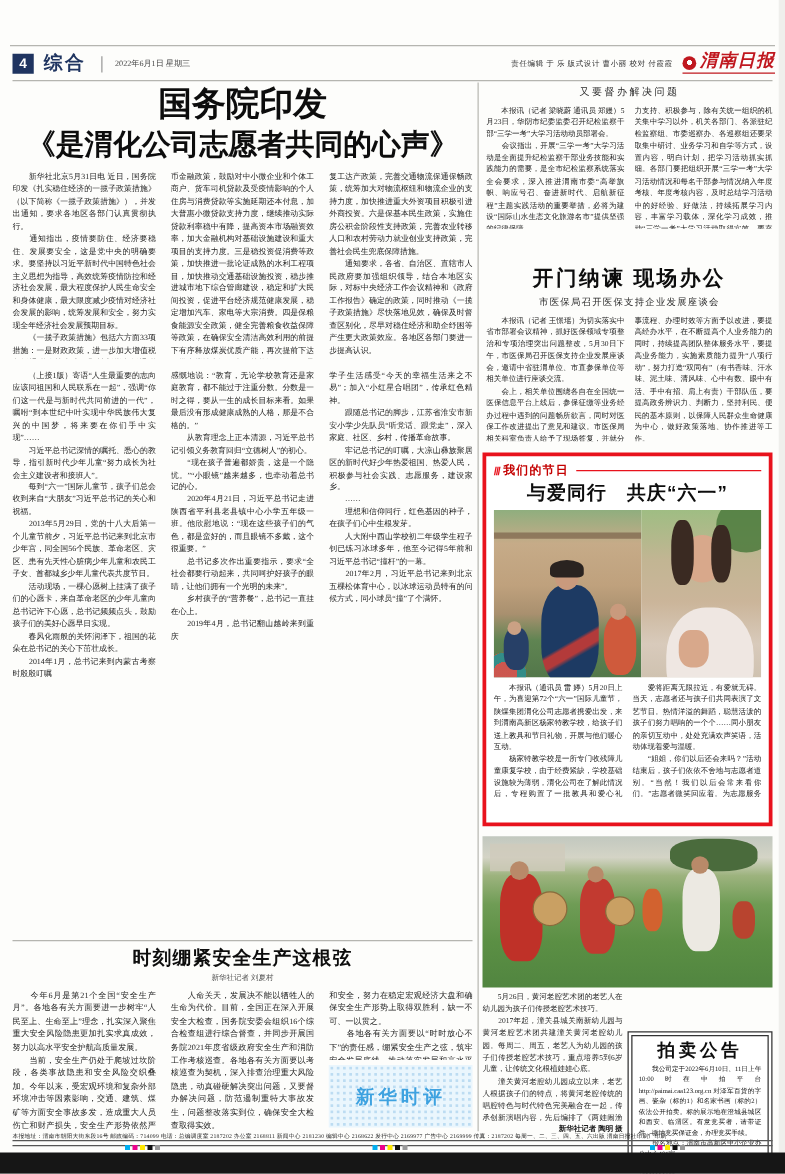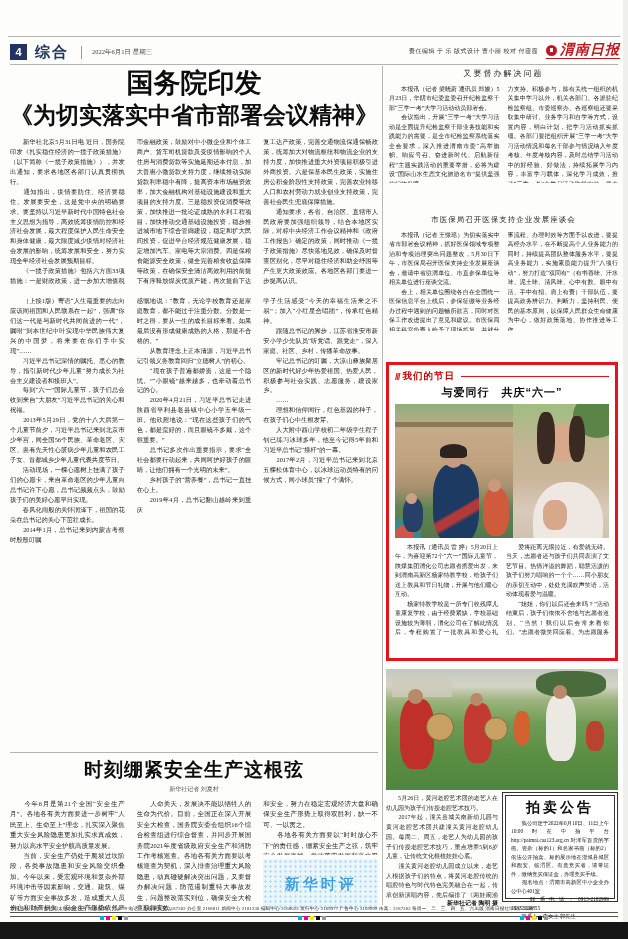--- a/index.html
+++ b/index.html
@@ -45,34 +45,34 @@
   .r-cols{display:flex;gap:8px;margin-top:6px;}
   .r-cols>div{flex:1;}
   .r-cols .col-text{font-size:6px;}
   
   #festival{position:absolute;left:386px;top:362px;width:232px;height:299px;box-sizing:border-box;
             border:3px solid #e8121c;background:#fff;padding:5px 6px;}
   .tag-row{display:flex;align-items:center;}
   .tag-slash{color:#e8121c;font:bold 9px "Liberation Sans",sans-serif;letter-spacing:-1px;margin-right:3px;}
   .tag-txt{color:#c40000;font:bold 9.5px "Liberation Sans",sans-serif;letter-spacing:1px;}
   .tag-line{flex:1;height:1px;background:#e8121c;margin-left:6px;}
-  #festival .f-title{font-size:11px;margin-top:2px;letter-spacing:1px;}
+  #festival .f-title{font-size:15px;margin-top:2px;letter-spacing:1px;}
   #f-photo{display:flex;height:134px;margin-top:4px;overflow:hidden;}
   .ph{position:relative;overflow:hidden;}
   .blob{position:absolute;border-radius:50%;}
   
   #ph-left{width:55%;background:linear-gradient(180deg,#8fae7e 0%,#c6ab88 20%,#bfa17d 45%,#a9906f 62%,#5f8452 78%,#53774a 100%);}
   #ph-right{width:45%;background:linear-gradient(180deg,#9fbd83 0%,#c2b593 30%,#cbb59a 55%,#d8cabb 80%,#cfc2b0 100%);}
   #laoqiang-photo{position:absolute;left:386px;top:669px;width:232px;height:121px;overflow:hidden;
      background:linear-gradient(180deg,#c2c8bf 0%,#d4d4c6 14%,#9db37e 26%,#6f9c55 45%,#5b8f44 70%,#518540 100%);}
   #caption{position:absolute;left:386px;top:794px;width:112px;height:112px;}
   #caption .col-text{font-size:6px;line-height:1.62;color:#262626;}
   .credit{font-weight:bold;}
   
-  #auction{position:absolute;left:502px;top:792px;width:116px;height:110px;box-sizing:border-box;
+  #auction{position:absolute;left:502px;top:825px;width:116px;height:110px;box-sizing:border-box;
            border:4px double #333;padding:3px 5px;background:#fff;}
   #auction .a-title{font-size:14px;letter-spacing:3px;text-align:center;}
   #auction .a-body{font-size:5.3px;line-height:1.6;text-align:justify;white-space:pre-line;margin-top:2px;color:#111;}
   #auction .a-sign{font-size:5.6px;font-weight:bold;text-align:right;line-height:1.6;margin-top:2px;}
   
   #footer-text{position:absolute;left:10px;top:906px;width:608px;font-size:4.6px;color:#222;
                white-space:nowrap;overflow:hidden;letter-spacing:.2px;}
   #footer-dbl{position:absolute;left:10px;top:912px;width:608px;height:3px;
               border-top:1px solid #555;border-bottom:1px solid #555;}
   .dots{position:absolute;top:916px;height:4px;display:flex;gap:2px;}
@@ -98,21 +98,21 @@
       <span class="masthead">
         <span class="seal"></span>
         <span class="mast-txt">渭南日报</span>
       </span>
     </span>
   </div>
   <div class="rule" style="top:64px;left:10px;width:608px;"></div>
 
   <div id="lead-title">
     <div class="h-sans center" style="font-size:27px;line-height:1.2;">国务院印发</div>
-    <div class="h-sans center" style="font-size:23px;line-height:1.25;margin-top:2px;">《为切实落实中省市部署会议精神》</div>
+    <div class="h-sans center" style="font-size:23px;line-height:1.25;margin-top:2px;">《是渭化公司志愿者共同的心声》</div>
   </div>
   <div id="lead-cols" class="cols">
     <div class="col-text">　　新华社北京5月31日电 近日，国务院印发《扎实稳住经济的一揽子政策措施》（以下简称《一揽子政策措施》），并发出通知，要求各地区各部门认真贯彻执行。
 　　通知指出，疫情要防住、经济要稳住、发展要安全，这是党中央的明确要求。要坚持以习近平新时代中国特色社会主义思想为指导，高效统筹疫情防控和经济社会发展，最大程度保护人民生命安全和身体健康，最大限度减少疫情对经济社会发展的影响，统筹发展和安全，努力实现全年经济社会发展预期目标。
 　　《一揽子政策措施》包括六方面33项措施：一是财政政策，进一步加大增值税留抵退税政策力度，预计新增留抵退税1420亿元，加快财政支出进度，加快地方政府专项债券发行使用并扩大支持范围，今年新增政府性融资担保和担保合作业务规模1万亿元以上，加大稳岗支持和政府采购支持中小企业力度，扩大实施社保费缓缴政策。二是货</div>
     <div class="col-text">币金融政策，鼓励对中小微企业和个体工商户、货车司机贷款及受疫情影响的个人住房与消费贷款等实施延期还本付息，加大普惠小微贷款支持力度，继续推动实际贷款利率稳中有降，提高资本市场融资效率，加大金融机构对基础设施建设和重大项目的支持力度。三是稳投资促消费等政策，加快推进一批论证成熟的水利工程项目，加快推动交通基础设施投资，稳步推进城市地下综合管廊建设，稳定和扩大民间投资，促进平台经济规范健康发展，稳定增加汽车、家电等大宗消费。四是保粮食能源安全政策，健全完善粮食收益保障等政策，在确保安全清洁高效利用的前提下有序释放煤炭优质产能，再次提前下达一批支撑性电源、电网等能源项目。五是保产业链供应链稳定政策，降低市场主体用能成本，推动阶段性减免房屋租金，加大对民航等行业企业纾困支持，优化企业</div>
     <div class="col-text">复工达产政策，完善交通物流保通保畅政策，统筹加大对物流枢纽和物流企业的支持力度，加快推进重大外资项目积极引进外商投资。六是保基本民生政策，实施住房公积金阶段性支持政策，完善农业转移人口和农村劳动力就业创业支持政策，完善社会民生兜底保障措施。
 　　通知要求，各省、自治区、直辖市人民政府要加强组织领导，结合本地区实际，对标中央经济工作会议精神和《政府工作报告》确定的政策，同时推动《一揽子政策措施》尽快落地见效，确保及时督查区别化，尽早对稳住经济和助企纾困等产生更大政策效应。各地区各部门要进一步提高认识。</div>
   </div>
 
@@ -136,21 +136,21 @@
 　　牢记总书记的叮嘱，大凉山彝族聚居区的新时代好少年热爱祖国、热爱人民，积极参与社会实践、志愿服务，建设家乡。
 　　……
 　　理想和信仰同行，红色基因的种子，在孩子们心中生根发芽。
 　　人大附中西山学校初二年级学生程子钊已练习冰球多年，他至今记得5年前和习近平总书记“撞杆”的一幕。
 　　2017年2月，习近平总书记来到北京五棵松体育中心，以冰球运动员特有的问候方式，同小球员“撞”了个满怀。</div>
   </div>
 
   <div class="rule" style="top:752px;left:10px;width:368px;"></div>
 
   <div id="safety">
-    <div class="h-sans center" style="font-size:19px;letter-spacing:1px;">时刻绷紧安全生产这根弦</div>
+    <div class="h-sans center" style="font-size:15px;letter-spacing:1px;">时刻绷紧安全生产这根弦</div>
     <div class="center" style="font-size:6px;color:#555;margin-top:2px;">新华社记者 刘夏村</div>
     <div class="cols" style="margin-top:5px;height:112px;">
       <div class="col-text kai">　　今年6月是第21个全国“安全生产月”。各地各有关方面要进一步树牢“人民至上、生命至上”理念，扎实深入聚焦重大安全风险隐患更加扎实求真成效，努力以高水平安全护航高质量发展。
 　　当前，安全生产仍处于爬坡过坎阶段，各类事故隐患和安全风险交织叠加。今年以来，受宏观环境和复杂外部环境冲击等因素影响，交通、建筑、煤矿等方面安全事故多发，造成重大人员伤亡和财产损失，安全生产形势依然严峻复杂，千万不可掉以轻心。</div>
       <div class="col-text kai">　　人命关天，发展决不能以牺牲人的生命为代价。目前，全国正在深入开展安全大检查，国务院安委会组织16个综合检查组进行综合督查，并同步开展国务院2021年度省级政府安全生产和消防工作考核巡查。各地各有关方面要以考核巡查为契机，深入排查治理重大风险隐患，动真碰硬解决突出问题，又要督办解决问题，防范遏制重特大事故发生，问题整改落实到位，确保安全大检查取得实效。</div>
       <div style="display:flex;flex-direction:column;">
         <div class="col-text kai" style="height:56px;">和安全，努力在稳定宏观经济大盘和确保安全生产形势上取得双胜利，缺一不可、一以贯之。
 　　各地各有关方面要以“时时放心不下”的责任感，绷紧安全生产之弦，筑牢安全发展底线，推动落实发展和高水平安全两手抓、两手硬，以安全生产工作实际成效服务稳经济大局，全力保障经济社会运行平稳有序。</div>
         <div id="commentary">
           <span>新华时评</span>
@@ -165,20 +165,21 @@
     <div class="center kai" style="font-size:8px;letter-spacing:2px;">又要督办解决问题</div>
     <div class="r-cols" style="height:98px;">
       <div class="col-text">　　本报讯（记者 梁晓蔚 通讯员 郑嫚）5月23日，华阴市纪委监委召开纪检监察干部“三学一考”大学习活动动员部署会。
 　　会议指出，开展“三学一考”大学习活动是全面提升纪检监察干部业务技能和实践能力的需要，是全市纪检监察系统落实全会要求，深入推进渭南市委“高举旗帜、响应号召、奋进新时代、启航新征程”主题实践活动的重要举措，必将为建设“国际山水生态文化旅游名市”提供坚强的纪律保障。
 　　会议要求，领导市各纪检监察机关、巡察干部要认真安排部署，精心组织落实，牵头学</div>
       <div class="col-text">力支持、积极参与，除有关统一组织的机关集中学习以外，机关各部门、各派驻纪检监察组、市委巡察办、各巡察组还要采取集中研讨、业务学习和自学等方式，设置内容，明白计划，把学习活动抓实抓细。各部门要把组织开展“三学一考”大学习活动情况和每名干部参与情况纳入年度考核、年度考核内容，及时总结学习活动中的好经验、好做法，持续拓展学习内容，丰富学习载体，深化学习成效，推动“三学一考”大学习活动取得实效。要充分利用网络媒体、华阴纪检监察微信公众号、广播电视等，积极宣传报道，积极宣传“三学一考”大学习活动成效，营造浓厚氛围。</div>
     </div>
   </div>
 
   <div class="r-block" style="top:212px;">
+    <div class="h-sans center" style="font-size:16.5px;letter-spacing:2px;">开门纳谏 现场办公</div>
     <div class="center kai" style="font-size:7.5px;margin-top:3px;letter-spacing:1px;">市医保局召开医保支持企业发展座谈会</div>
     <div class="r-cols" style="height:100px;">
       <div class="col-text">　　本报讯（记者 王憬瑶）为切实落实中省市部署会议精神，抓好医保领域专项整治和专项治理突出问题整改，5月30日下午，市医保局召开医保支持企业发展座谈会，邀请中省驻渭单位、市直参保单位等相关单位进行座谈交流。
 　　会上，相关单位围绕各自在全国统一医保信息平台上线后，参保征缴等业务经办过程中遇到的问题畅所欲言，同时对医保工作改进提出了意见和建议。市医保局相关科室负责人给予了现场答复，并就分级诊疗政策、业务办理规范等进行了宣传解读。工作人员对收集到的问题进行了现场梳理和分类记录，在现场对相关人员，市医保局相关负责人一一进行答复。
 　　会议要求，全市医保系统要始终坚持以群众满意为标准，从态度、方法、办</div>
       <div class="col-text">事流程、办理时效等方面予以改进，要提高经办水平，在不断提高个人业务能力的同时，持续提高团队整体服务水平，要提高业务能力，实施素质能力提升“八项行动”，努力打造“双同有”（有书香味、汗水味、泥土味、清风味、心中有数、眼中有活、手中有招、肩上有责）干部队伍，要提高政务辨识力、判断力，坚持利民、便民的基本原则，以保障人民群众生命健康为中心，做好政策落地、协作推进等工作。
 　　会议指出，下一步，市医保局将持续强化医保征缴工作和信息化建设工作，在经办机关和医保经办中心设置总服务台，由各科室科长轮流值班，及时回复群众服务质量，收集群众意见，开展“大走访、大调查、大提案”活动，尽最大努力解决相关单位参保过程中遇到的痛点、堵点问题。</div>
     </div>
   </div>
 

